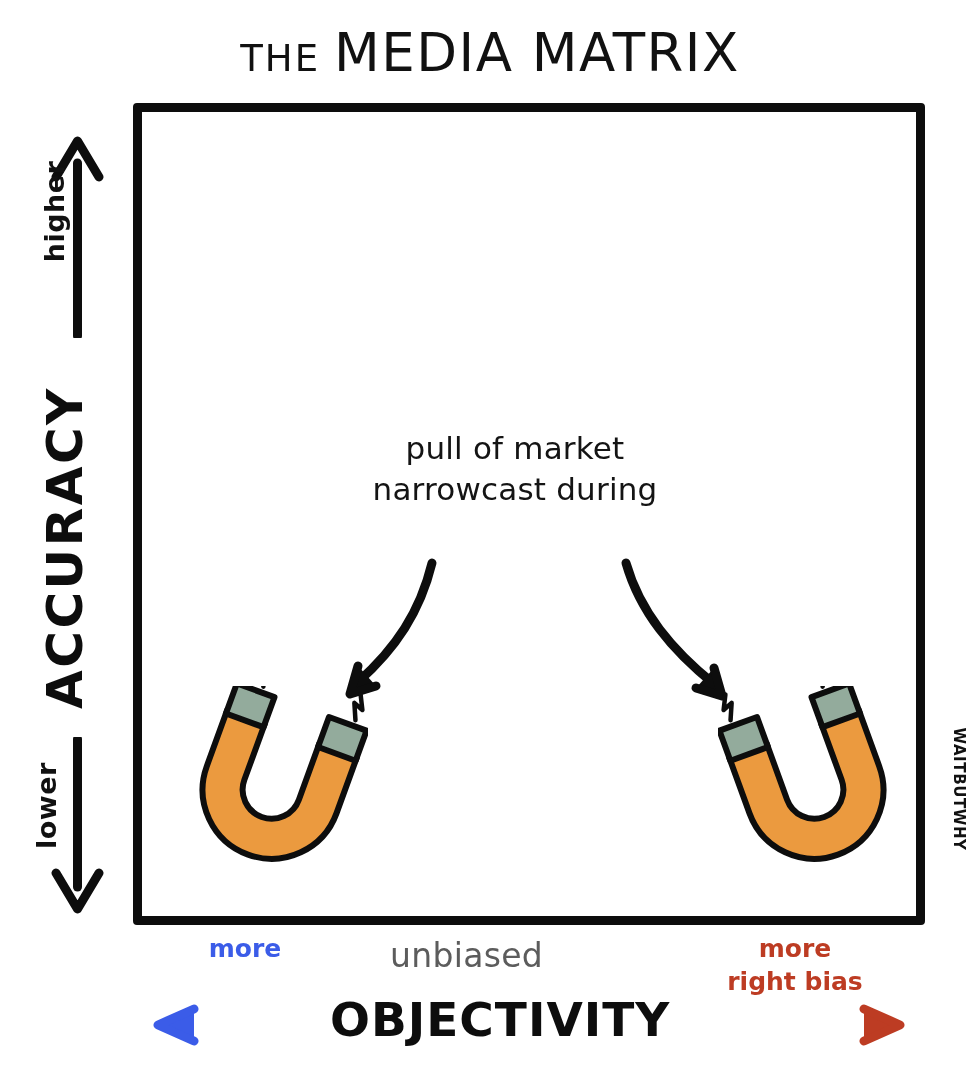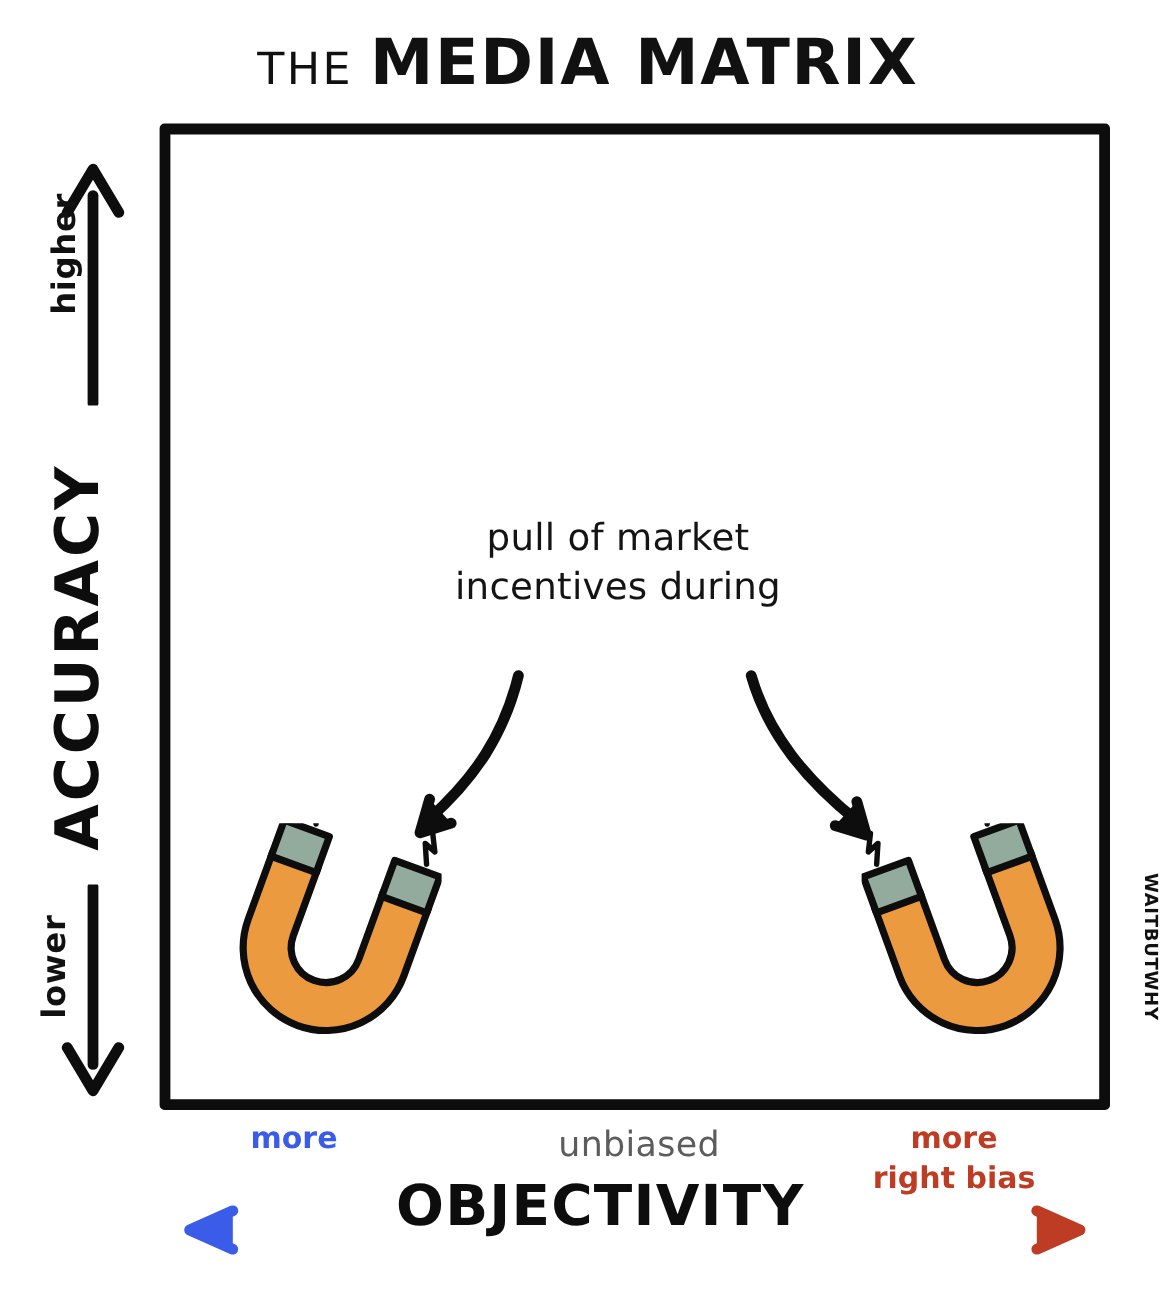--- a/index.html
+++ b/index.html
@@ -32,21 +32,21 @@
     font-family: "DejaVu Sans", sans-serif;
     font-size: 37px;
     font-weight: 400;
     letter-spacing: 2px;
     color: #111111;
     vertical-align: baseline;
   }
   .title-main {
     font-family: "DejaVu Sans", sans-serif;
     font-size: 53px;
-    font-weight: 700;
+    font-weight: 400;
     letter-spacing: 1.5px;
     color: #111111;
     margin-left: 14px;
     vertical-align: baseline;
   }
 
   
   .frame {
     position: absolute;
     left: 133px;
@@ -128,36 +128,36 @@
   .magnet { position: absolute; }
   .magnet-left  { left: 178px; top: 686px; }
   .magnet-right { left: 718px; top: 686px; }
 
   
   .x-axis { position: absolute; left: 0; top: 925px; width: 980px; height: 149px; }
 
   .x-label-objectivity {
     position: absolute;
     left: 330px;
-    top: 53px;
+    top: 67px;
     width: 330px;
     text-align: center;
     font-size: 47px;
     font-weight: 700;
     color: #0d0d0d;
     letter-spacing: 1px;
     white-space: nowrap;
   }
   .x-label-unbiased {
     position: absolute;
     left: 390px;
     top: 11px;
     width: 210px;
-    text-align: right;
-    font-size: 29px;
+    text-align: left;
+    font-size: 33px;
     color: #5c5c5c;
     letter-spacing: 0.3px;
   }
   .x-label-left {
     position: absolute;
     left: 150px;
     top: 8px;
     width: 190px;
     text-align: center;
     font-size: 25px;
@@ -217,21 +217,21 @@
       <path d="M6 136 L27.5 172 L49 136" stroke="#0d0d0d" stroke-width="9" stroke-linecap="round" stroke-linejoin="round" fill="none"></path>
     </svg>
 
     <div class="y-label-higher">higher</div>
     <div class="y-label-accuracy">ACCURACY</div>
     <div class="y-label-lower">lower</div>
   </div>
 
   <div class="annot">
     <div>pull of market</div>
-    <div>incentives during</div>
+    <div>narrowcast during</div>
   </div>
 
   <svg class="annot-arrows" viewBox="0 0 980 1074">
 
     <g>
       <path d="M432 563 C 420 612, 396 648, 358 682" stroke="#0d0d0d" stroke-width="9" stroke-linecap="round" fill="none"></path>
       <path d="M376 686 L350 694 L358 666" stroke="#0d0d0d" stroke-width="9" stroke-linecap="round" stroke-linejoin="round" fill="#0d0d0d"></path>
     </g>
 
     <g>

